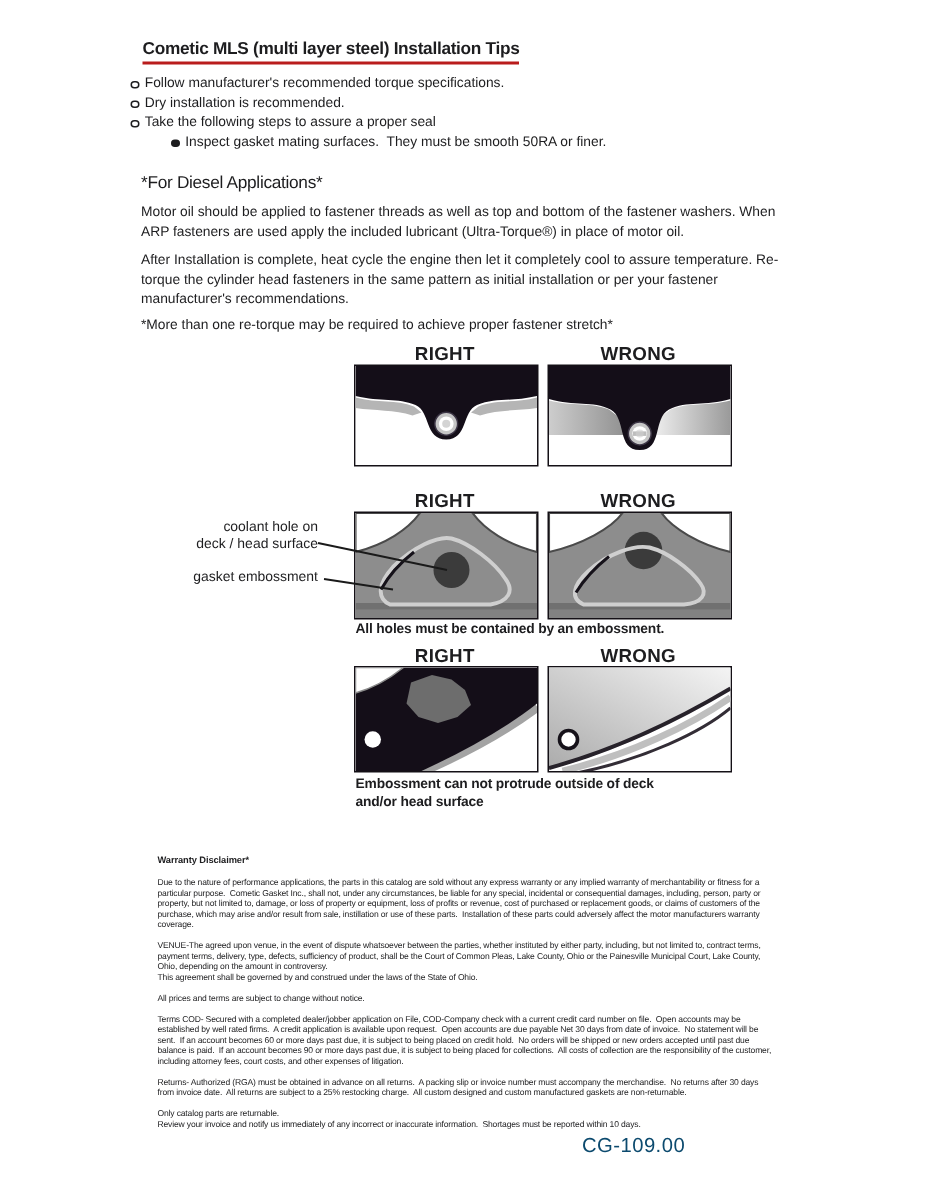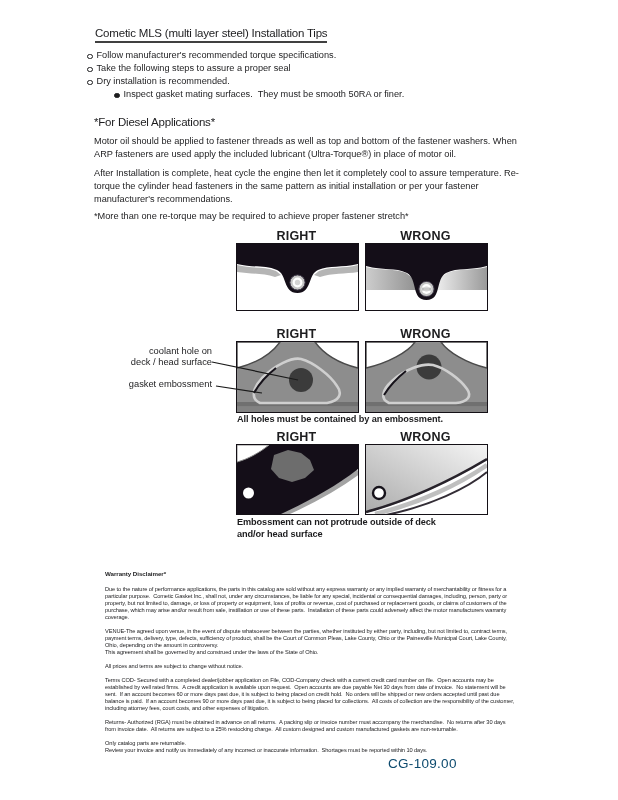--- a/index.html
+++ b/index.html
@@ -4,22 +4,22 @@
 <style>
   html,body { margin:0; padding:0; background:#e8e8e8; }
   .page {
     position:relative; width:618px; height:800px; margin:0 auto;
     background:#ffffff; overflow:hidden;
     font-family:"Liberation Sans", sans-serif; color:#1d1d1f;
   }
   
   .title {
     position:absolute; left:95px; top:27px; margin:0;
-    font-size:11.5px; font-weight:normal; letter-spacing:-0.2px;
-    border-bottom:2px solid #404040; padding-bottom:2px;
+    font-size:11.5px; font-weight:bold; letter-spacing:-0.2px;
+    border-bottom:2px solid #b91c1c; padding-bottom:2px;
   }
   
   .tips { position:absolute; left:87px; top:49px; width:440px; font-size:9.2px; line-height:13px; }
   .b-row { display:flex; align-items:flex-start; white-space:pre-wrap; }
   .b-row .marker { flex:0 0 auto; width:3.5px; height:3.5px; margin:4.5px 4px 0 0; border:1px solid #1d1d1f; border-radius:50%; }
   .b-row.sub { margin-left:27px; }
   .b-row.sub .marker { background:#1d1d1f; }
   
   .diesel-h { position:absolute; left:94px; top:116px; margin:0; font-size:11.5px; font-weight:normal; letter-spacing:-0.2px; }
   .body { position:absolute; left:94px; width:434px; margin:0; font-size:9.2px; line-height:13px; white-space:pre-wrap; }
@@ -51,25 +51,25 @@
 
   <h1 class="title">Cometic MLS (multi layer steel) Installation Tips</h1>
 
   <div class="tips">
     <div class="b-row">
       <span class="marker"></span>
       <span>Follow manufacturer's recommended torque specifications.</span>
     </div>
     <div class="b-row">
       <span class="marker"></span>
+      <span>Dry installation is recommended.</span>
+    </div>
+    <div class="b-row">
+      <span class="marker"></span>
       <span>Take the following steps to assure a proper seal</span>
-    </div>
-    <div class="b-row">
-      <span class="marker"></span>
-      <span>Dry installation is recommended.</span>
     </div>
     <div class="b-row sub">
       <span class="marker"></span>
       <span>Inspect gasket mating surfaces.  They must be smooth 50RA or finer.</span>
     </div>
   </div>
 
   <h2 class="diesel-h">*For Diesel Applications*</h2>
   <p class="body p1">Motor oil should be applied to fastener threads as well as top and bottom of the fastener washers. When ARP fasteners are used apply the included lubricant (Ultra-Torque®) in place of motor oil.</p>
   <p class="body p2">After Installation is complete, heat cycle the engine then let it completely cool to assure temperature. Re-torque the cylinder head fasteners in the same pattern as initial installation or per your fastener manufacturer's recommendations.</p>

